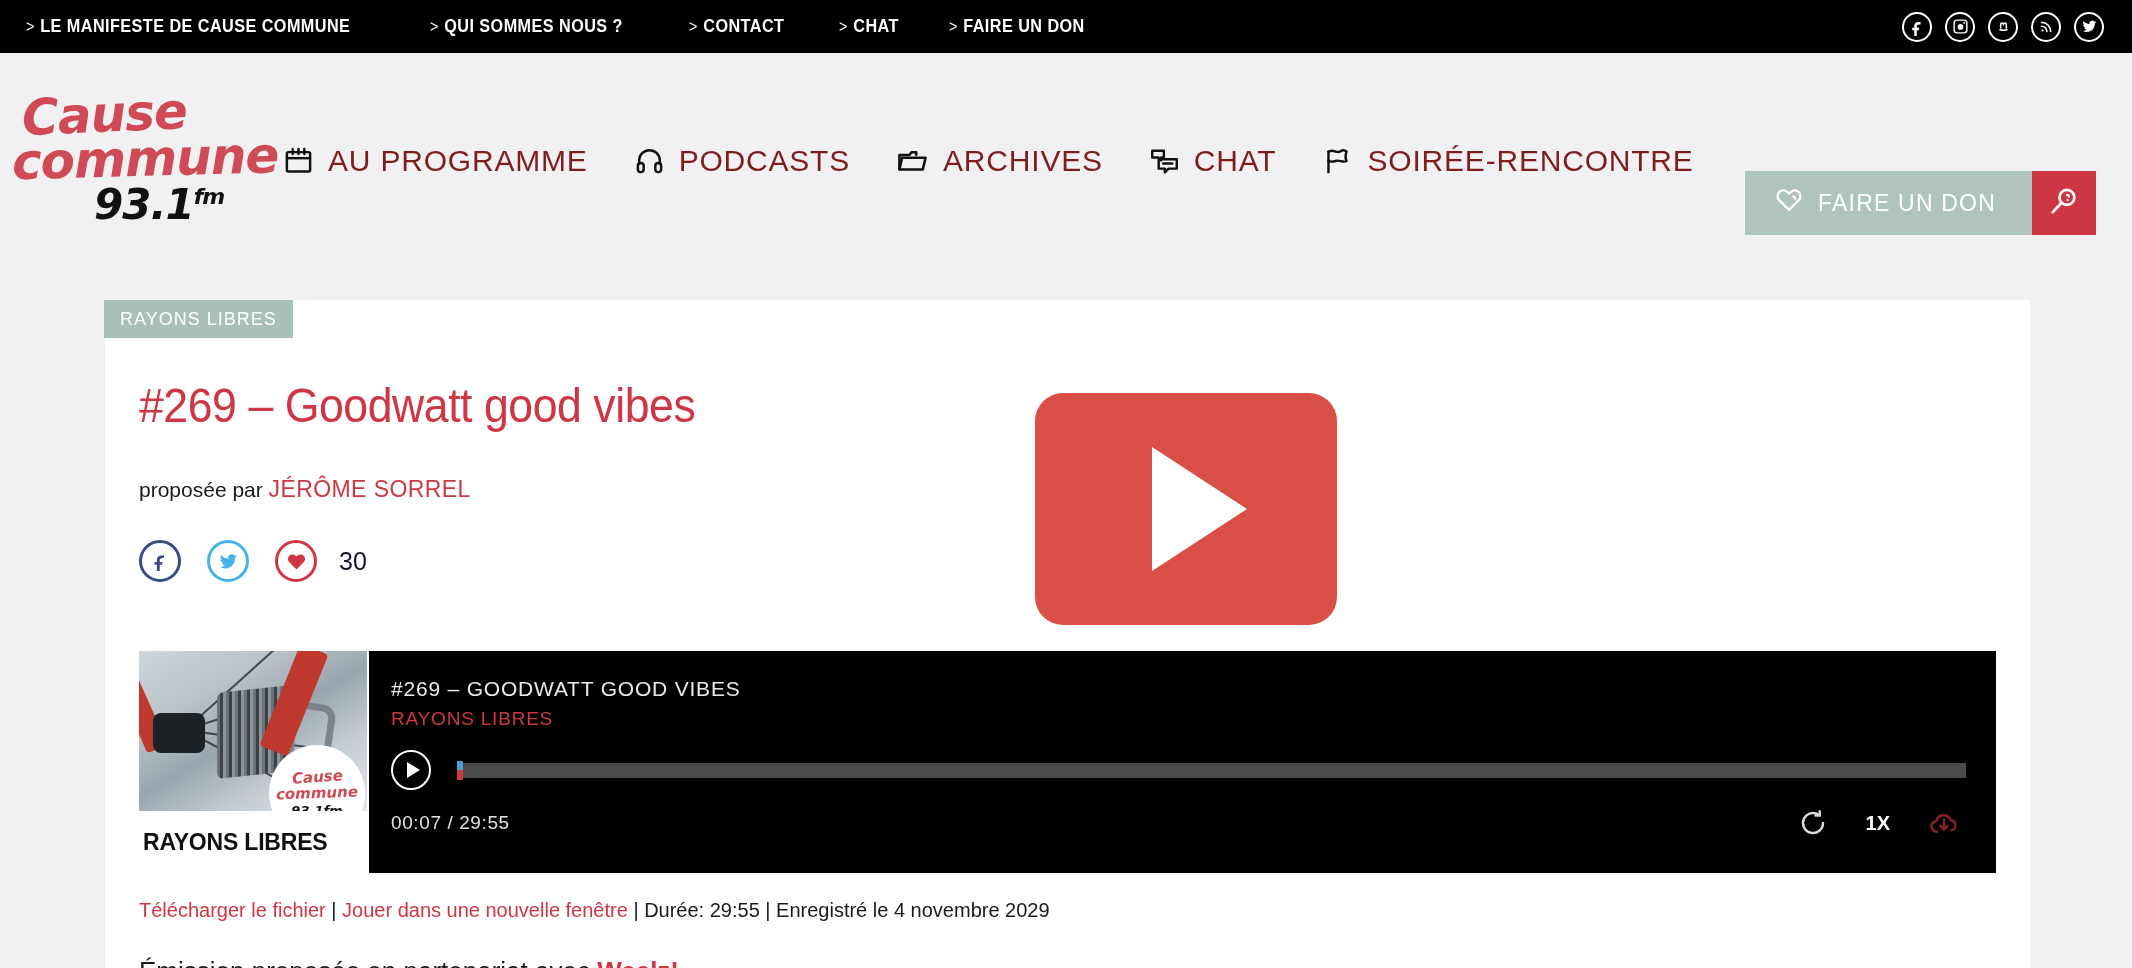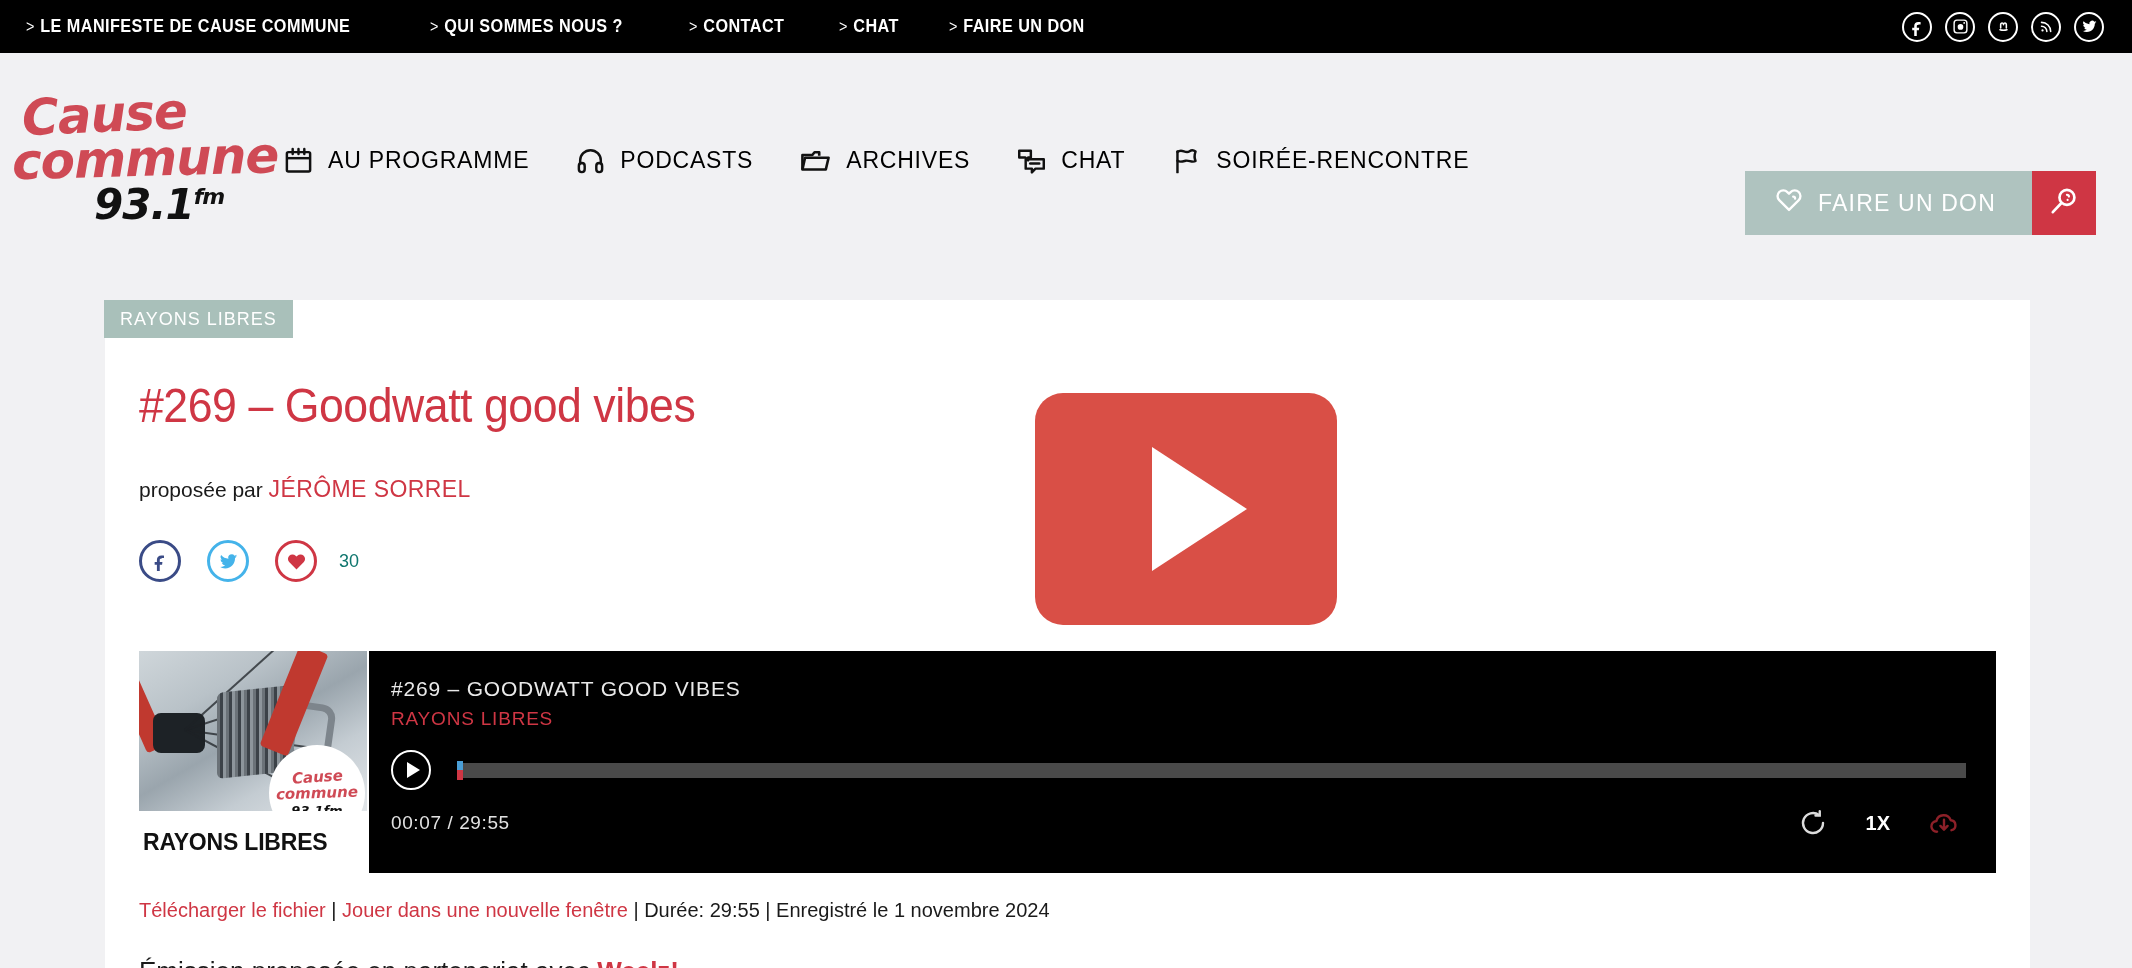--- a/index.html
+++ b/index.html
@@ -63,21 +63,21 @@
   }
   .logo-fm sup { font-size: 22px; vertical-align: super; }
 
   .mainnav { display: flex; align-items: center; margin-left: 22px; }
   .navitem {
     display: flex; align-items: center; margin-right: 46px;
     text-decoration: none; color: #1a1a1a; cursor: pointer;
   }
   .navitem .nav-ico { margin-right: 14px; display: flex; align-items: center; }
   .navitem .nav-label {
-    font-size: 23px; letter-spacing: .8px; color: #000000;
+    font-size: 30px; letter-spacing: .8px; color: #7f1d1d;
     white-space: nowrap;
   }
 
   .donate-wrap {
     position: absolute; right: 36px; top: 118px;
     display: flex; height: 64px;
   }
   .donate-btn {
     background: #afc3bf; color: #fff;
     display: flex; align-items: center; gap: 15px;
@@ -112,21 +112,21 @@
   .meta .accent { color: #cf3644; font-size: 23px; letter-spacing: .4px; }
   .share-row { display: flex; align-items: center; gap: 26px; margin-top: 34px; }
   .share-ico {
     width: 42px; height: 42px; border-radius: 50%;
     display: flex; align-items: center; justify-content: center;
     cursor: pointer;
   }
   .share-fb { border: 3px solid #3a4b86; color: #3a4b86; }
   .share-tw { border: 3px solid #44b3ea; color: #44b3ea; }
   .share-lk { border: 3px solid #cf3644; color: #cf3644; }
-  .like-count { color: #0f766e; font-size: 18px; margin-left: -4px; }
+  .like-count { color: #0f172a; font-size: 25px; margin-left: -4px; }
 
   .play-hero {
     margin: 55px 0 0 130px;
     width: 302px; height: 232px; background: #d94f46;
     border-radius: 28px; display: flex; align-items: center;
     justify-content: center; cursor: pointer;
   }
   .play-hero .tri {
     width: 0; height: 0;
     border-left: 95px solid #fff;
@@ -474,19 +474,19 @@
           <svg width="32" height="32" viewBox="0 0 24 24" fill="none" stroke="#8d2028" stroke-width="1.8" stroke-linecap="round" stroke-linejoin="round">
             <path d="M6.8 18.5a4 4 0 0 1-.5-8 5.6 5.6 0 0 1 10.7-.6 3.8 3.8 0 0 1 .6 7.5"></path>
             <path d="M12 9.6v7.2M9.3 14.2 12 17l2.7-2.8"></path>
           </svg>
         </span>
       </div>
     </div>
   </div>
 
   <div class="links-row">
-    <a>Télécharger le fichier</a><span> | </span><a>Jouer dans une nouvelle fenêtre</a><span> | </span><span>Durée: 29:55</span><span> | </span><span>Enregistré le 1 novembre 2024</span>
+    <a>Télécharger le fichier</a><span> | </span><a>Jouer dans une nouvelle fenêtre</a><span> | </span><span>Durée: 29:55</span><span> | </span><span>Enregistré le 4 novembre 2029</span>
   </div>
 
   <div class="partner">
     <span>Émission proposée en partenariat avec </span><a>Weelz!</a>
   </div>
 </div>
 
 </body></html>

